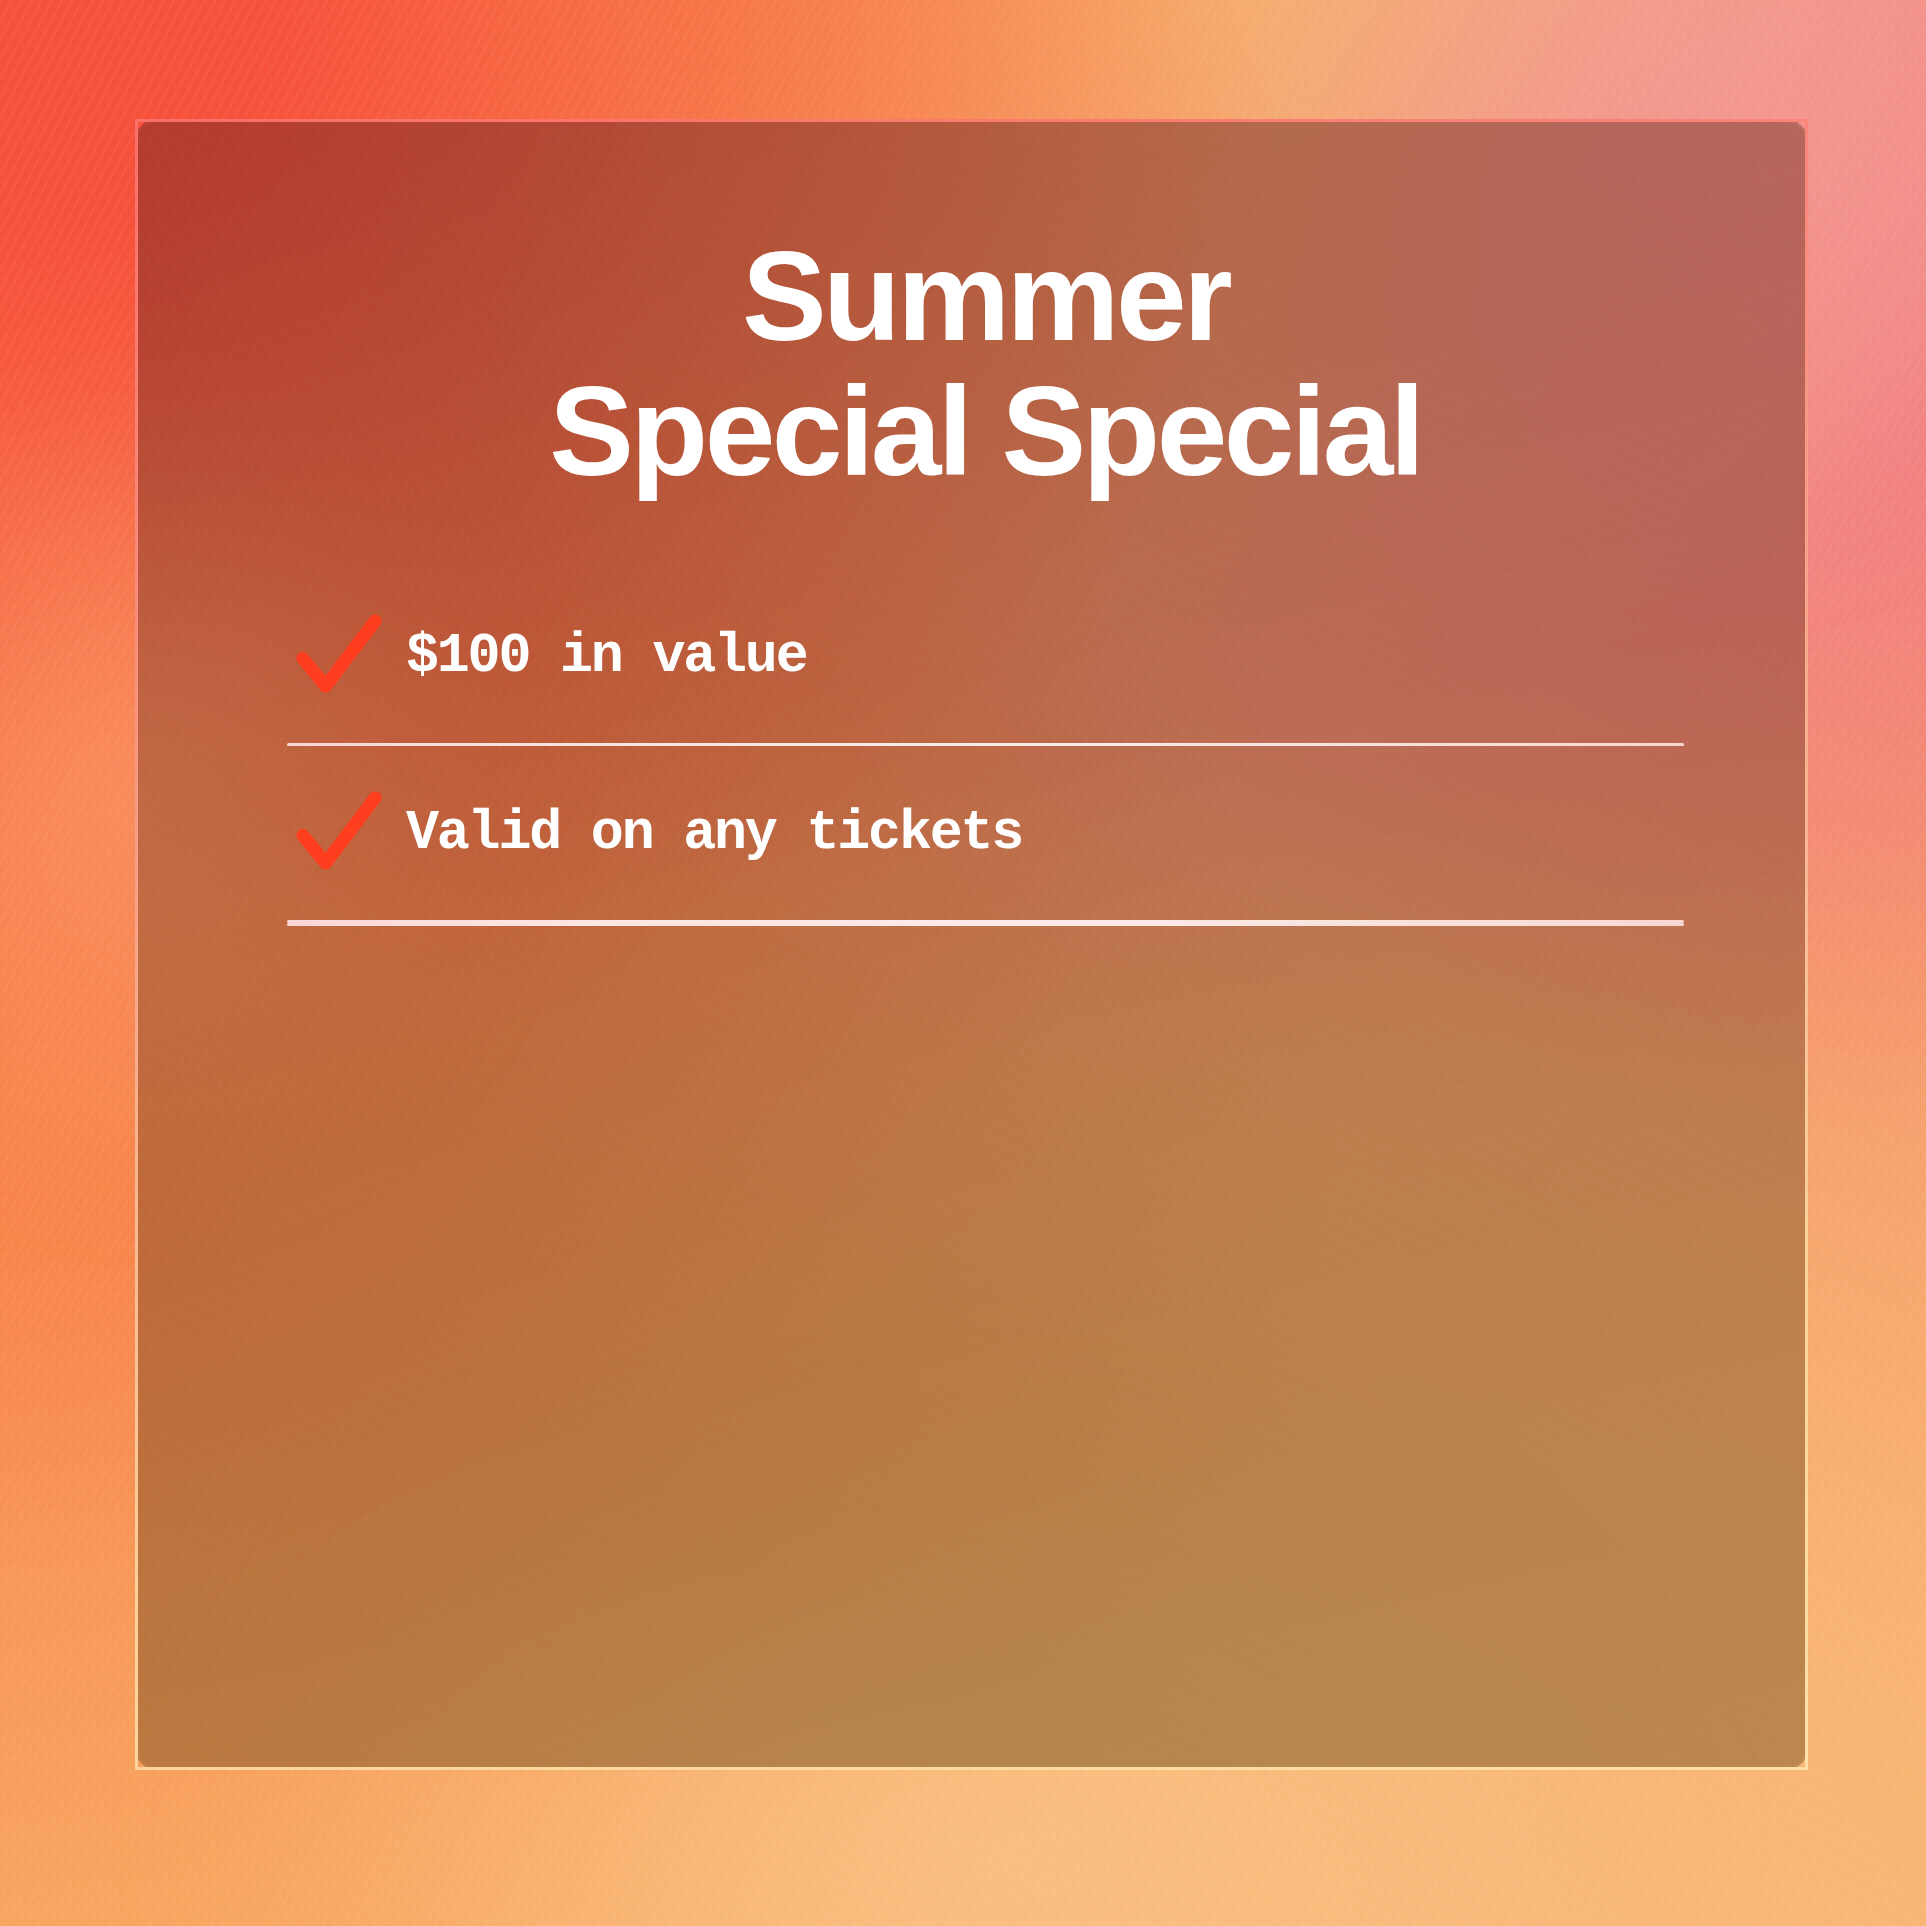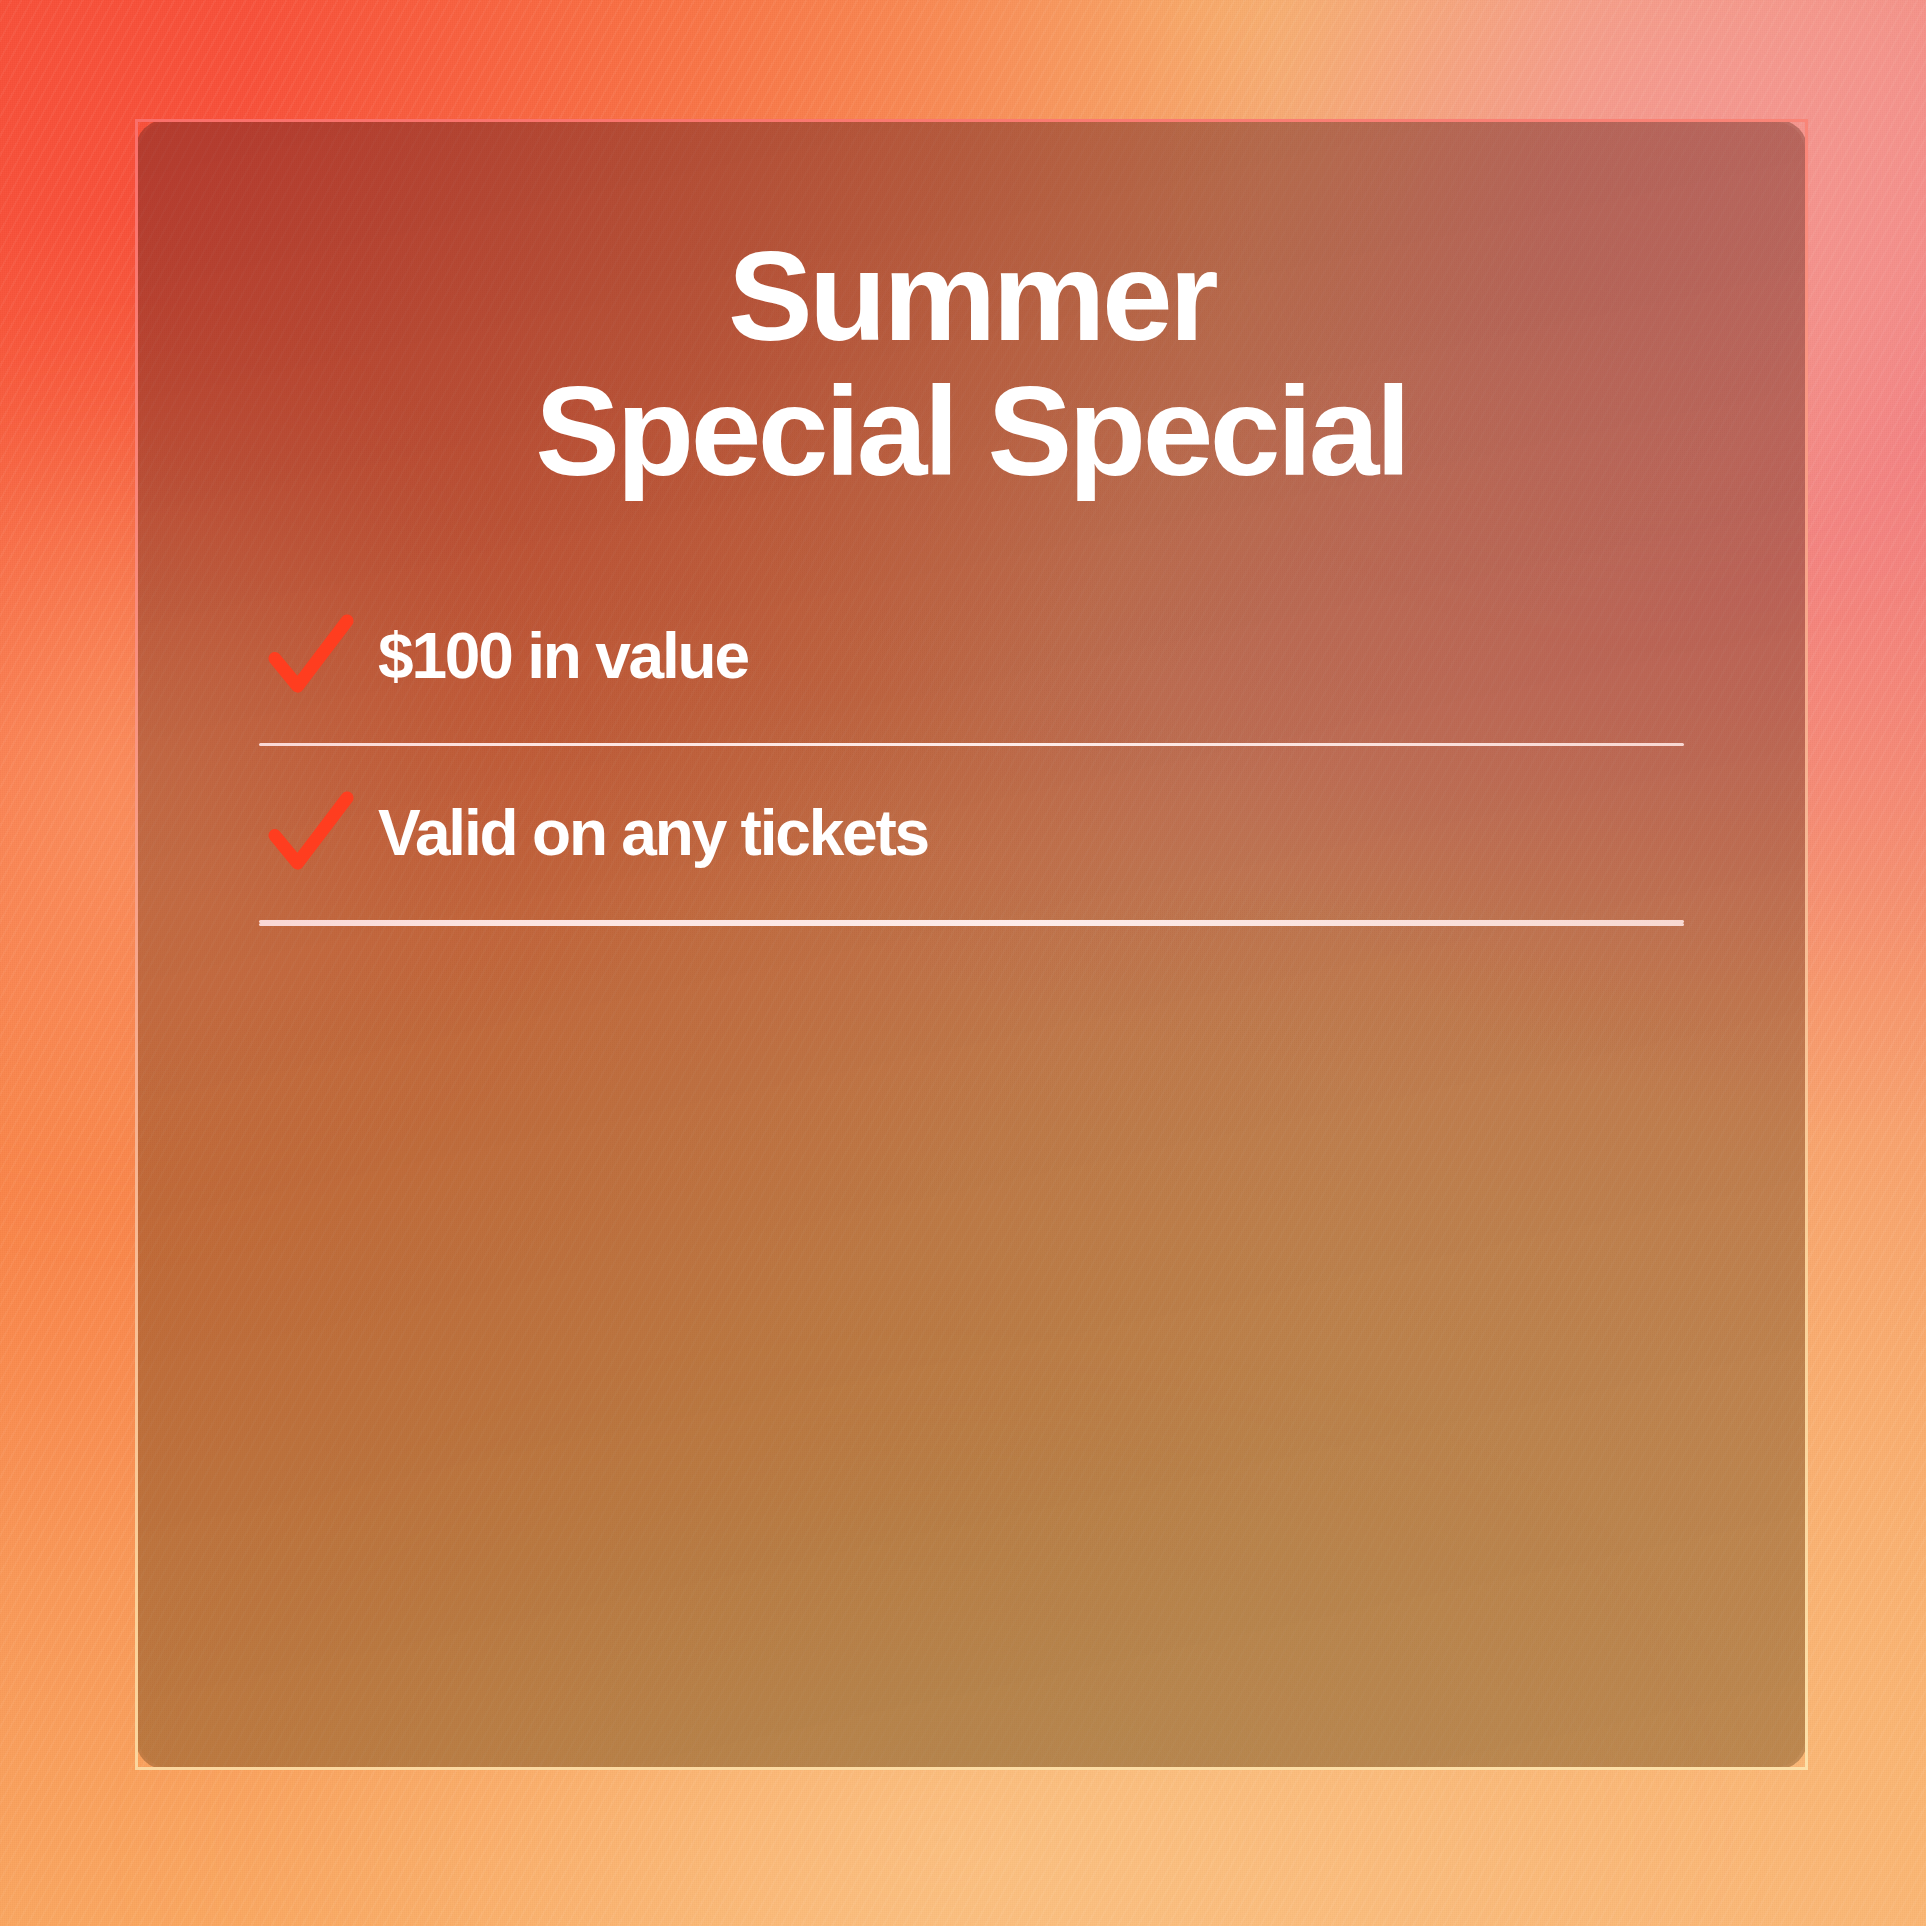--- a/index.html
+++ b/index.html
@@ -94,35 +94,36 @@
     opacity: 0.7;
   }
 
   
   #card {
     position: absolute;
     left: 135px;
     top: 119px;
     width: 1673px;
     height: 1651px;
-    border-radius: 32px;
+    border-radius: 22px;
     border: 3px solid;
     border-image: linear-gradient(168deg,
         #FA6F6A 0%,
         #F98F7E 26%,
         #F7B593 52%,
         #FBD199 74%,
         #FDE0A8 100%) 1;
     background:
       linear-gradient(168deg,
         rgba(96, 34, 30, 0.40) 0%,
         rgba(104, 48, 30, 0.38) 28%,
         rgba(96, 56, 24, 0.36) 58%,
         rgba(86, 56, 18, 0.34) 100%);
     overflow: hidden;
+    padding-left: 28px;
   }
 
   
   #card::before {
     content: "";
     position: absolute;
     inset: 0;
     background:
       radial-gradient(120% 70% at 20% 0%, rgba(150,50,45,0.22), rgba(150,50,45,0) 70%),
       radial-gradient(110% 70% at 85% 10%, rgba(150,60,55,0.18), rgba(150,60,55,0) 70%),
@@ -184,23 +185,23 @@
     justify-content: center;
   }
 
   .check-icon svg {
     width: 99px;
     height: 99px;
     display: block;
   }
 
   .row-label {
-    font-family: Liberation Sans, sans-serif;
+    font-family: Liberation Mono, monospace;
     font-weight: 700;
-    font-size: 64px;
+    font-size: 55px;
     letter-spacing: -2.2px;
     line-height: 1;
     color: #FFFFFF;
     white-space: nowrap;
   }
 
   .divider {
     height: 3px;
     width: 100%;
     background: linear-gradient(90deg,

